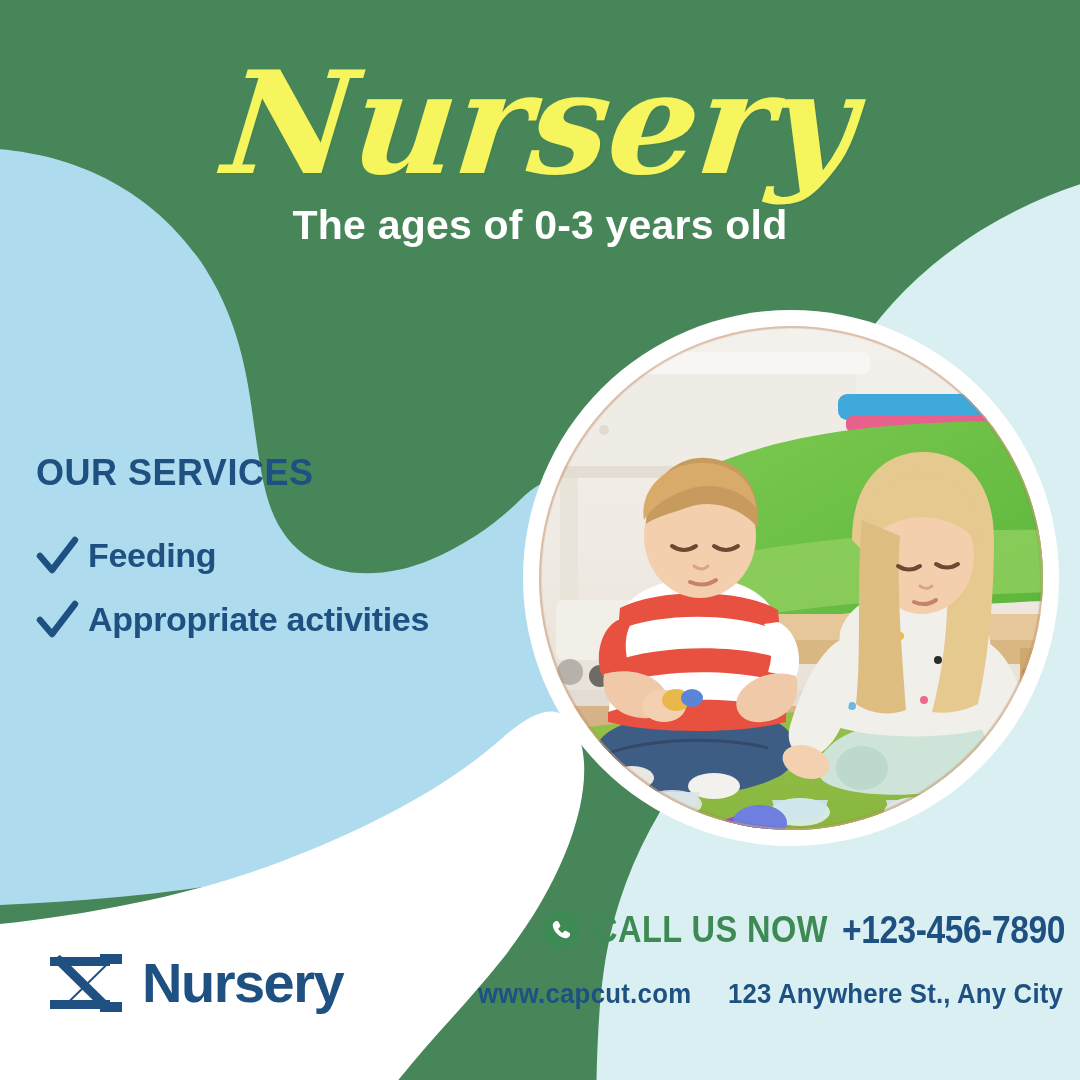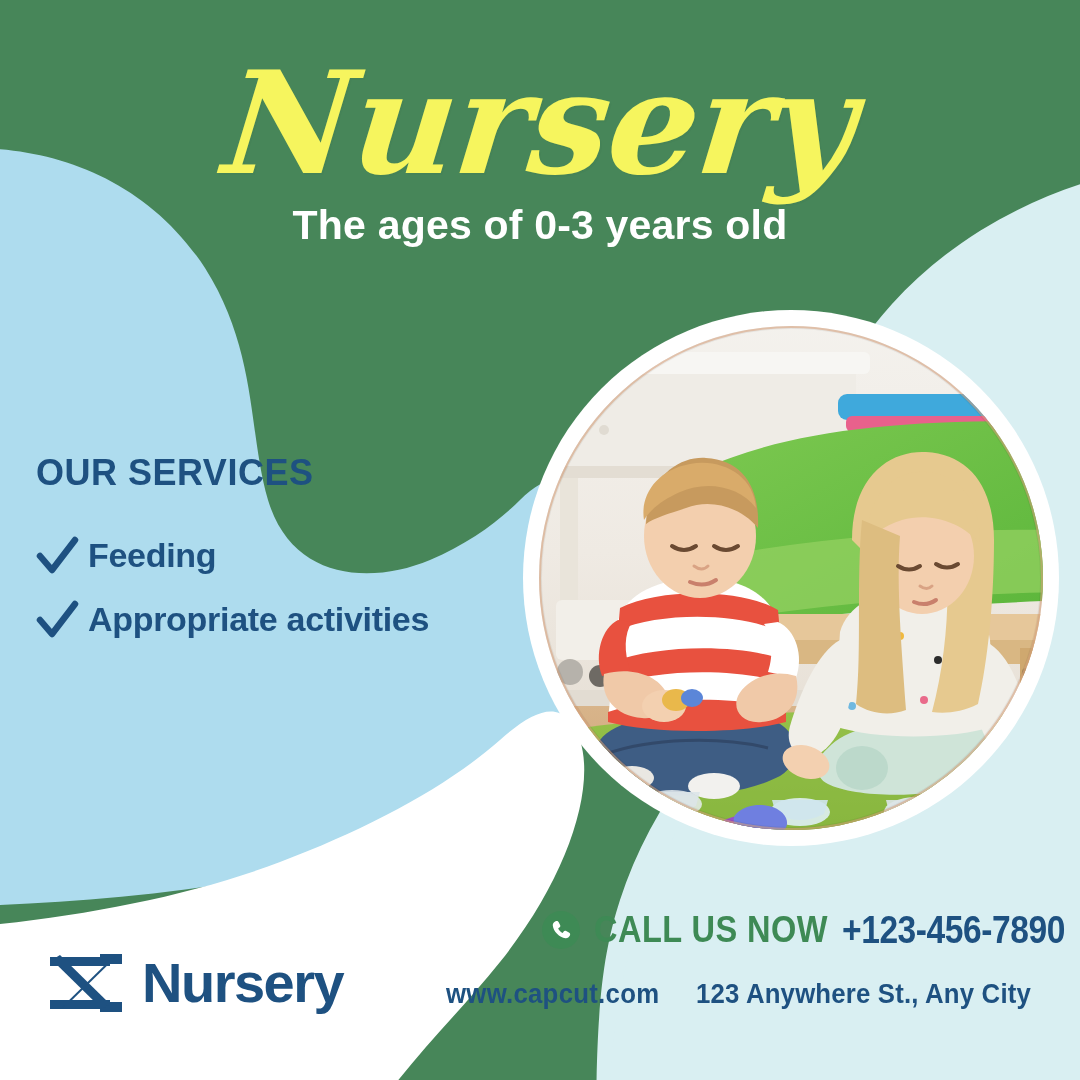--- a/index.html
+++ b/index.html
@@ -128,21 +128,20 @@
     transform: scaleX(0.86);
     transform-origin: left center;
     white-space: nowrap;
     margin-left: -18px;
   }
   #contact-row-2 {
     display: flex;
     align-items: baseline;
     margin-top: 26px;
     padding-left: 8px;
-    justify-content: flex-end;
   }
   #website {
     font-family: "Liberation Sans", sans-serif;
     font-weight: bold;
     font-size: 28px;
     color: #1E5181;
     letter-spacing: 0.3px;
     transform: scaleX(0.92);
     transform-origin: left center;
     white-space: nowrap;

